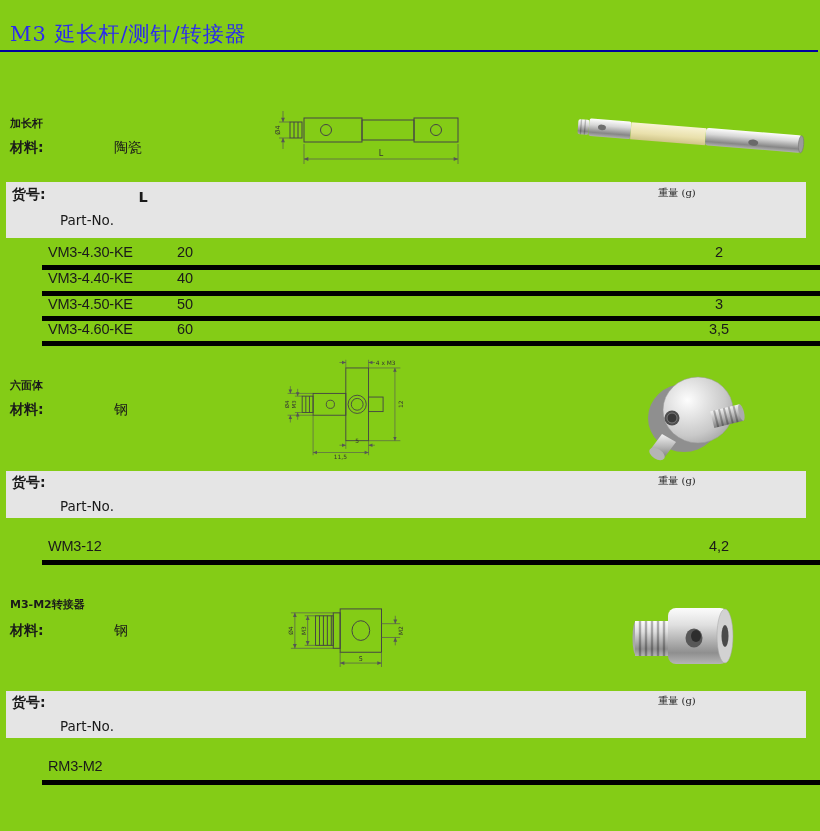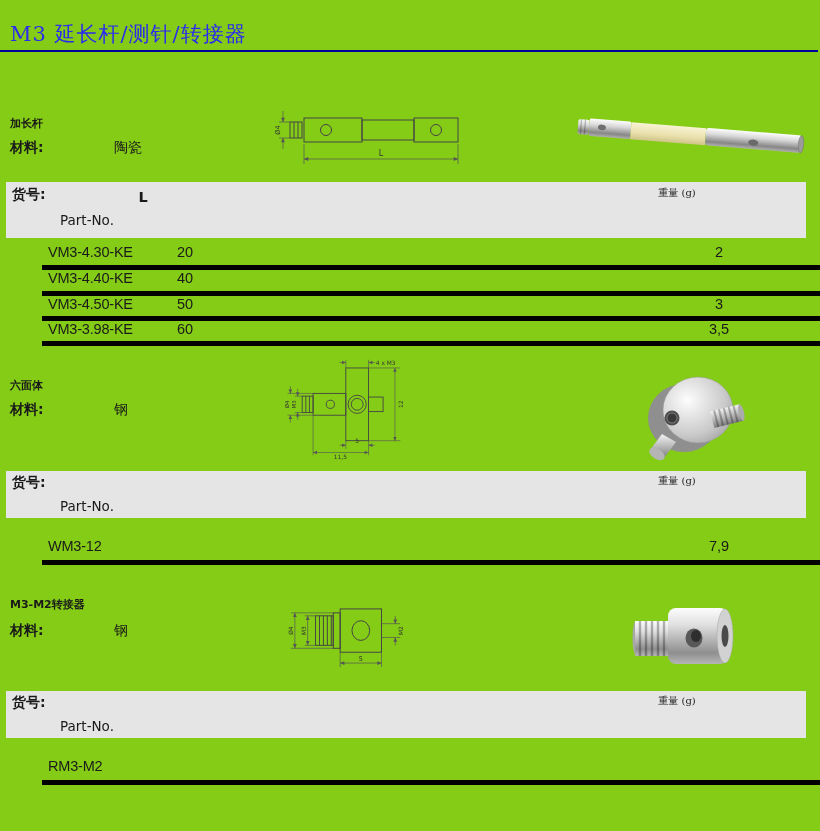--- a/index.html
+++ b/index.html
@@ -108,21 +108,21 @@
   <div class="trow" style="top:266px;height:25px;line-height:25px;">
     <span class="c-part">VM3-4.40-KE</span>
     <span class="c-l">40</span>
   </div>
   <div class="trow" style="top:292px;height:24px;line-height:24px;">
     <span class="c-part">VM3-4.50-KE</span>
     <span class="c-l">50</span>
     <span class="c-weight">3</span>
   </div>
   <div class="trow" style="top:317px;height:24px;line-height:24px;">
-    <span class="c-part">VM3-3.98-KE</span>
+    <span class="c-part">VM3-4.60-KE</span>
     <span class="c-l">60</span>
     <span class="c-weight">3,5</span>
   </div>
 
   <div class="abs sec-heading" style="left:10px;top:378px;">六面体</div>
   <div class="abs mat-label" style="left:10px;top:401px;">材料:</div>
   <div class="abs mat-value" style="left:114px;top:401px;">钢</div>
 
   <svg class="abs" style="left:284px;top:355px;" width="150" height="105" viewBox="0 0 165 115">
     <rect class="dline" x="68" y="14" width="25" height="80"></rect>
@@ -197,21 +197,21 @@
     <ellipse cx="35" cy="88" rx="8.5" ry="5" transform="rotate(32 35 88)" fill="#b5b5b5"></ellipse>
   </svg>
 
   <div class="abs band" style="top:471px;height:47px;"></div>
   <div class="abs th-cn" style="left:12px;top:474px;">货号:</div>
   <div class="abs th-en" style="left:12px;top:498px;">Part-No.</div>
   <div class="abs th-weight" style="left:597px;top:474px;">重量 (g)</div>
 
   <div class="trow" style="top:532px;height:28px;line-height:28px;">
     <span class="c-part">WM3-12</span>
-    <span class="c-weight">7,9</span>
+    <span class="c-weight">4,2</span>
   </div>
 
   <div class="abs sec-heading" style="left:10px;top:597px;">M3-M2转接器</div>
   <div class="abs mat-label" style="left:10px;top:622px;">材料:</div>
   <div class="abs mat-value" style="left:114px;top:622px;">钢</div>
 
   <svg class="abs" style="left:286px;top:596px;" width="128" height="79" viewBox="0 0 130 80">
     <rect class="dline" x="55" y="13" width="42" height="44"></rect>
     <ellipse class="dline" cx="76" cy="35" rx="9" ry="10"></ellipse>
     <rect class="dline" x="48" y="17" width="7" height="36"></rect>

